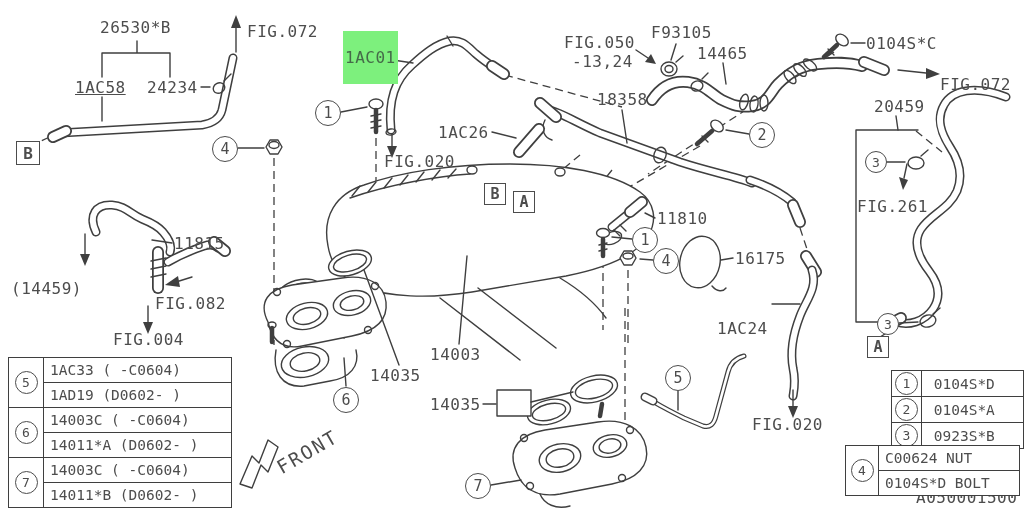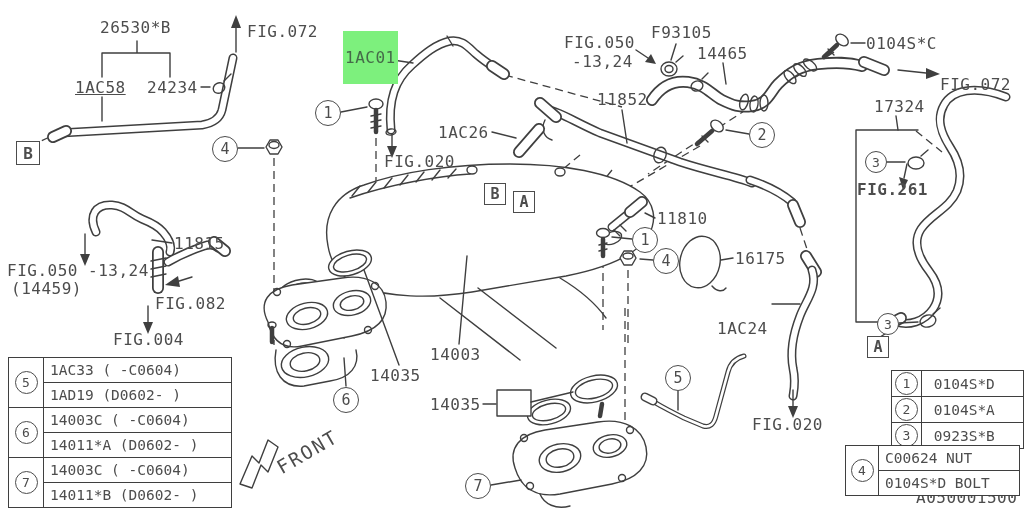--- a/index.html
+++ b/index.html
@@ -309,30 +309,29 @@
   <div class="lbl" style="left:247px;top:23px;">FIG.072</div>
   <div class="lbl" style="left:75px;top:79px;text-decoration:underline;">1AC58</div>
   <div class="lbl" style="left:147px;top:79px;">24234</div>
   <div class="lbl" style="left:343px;top:49px;"><span class="hl">1AC01</span></div>
   <div class="lbl" style="left:564px;top:34px;">FIG.050</div>
   <div class="lbl" style="left:572px;top:53px;">-13,24</div>
   <div class="lbl" style="left:651px;top:24px;">F93105</div>
   <div class="lbl" style="left:697px;top:45px;">14465</div>
   <div class="lbl" style="left:866px;top:35px;">0104S*C</div>
   <div class="lbl" style="left:940px;top:76px;">FIG.072</div>
-  <div class="lbl" style="left:597px;top:91px;">11852</div>
-  <div class="lbl" style="left:874px;top:98px;">17324</div>
+  <div class="lbl" style="left:597px;top:91px;">18358</div>
+  <div class="lbl" style="left:874px;top:98px;">20459</div>
   <div class="lbl" style="left:438px;top:124px;">1AC26</div>
   <div class="lbl" style="left:384px;top:153px;">FIG.020</div>
-  <div class="lbl" style="left:857px;top:181px;font-weight:bold;">FIG.261</div>
+  <div class="lbl" style="left:857px;top:198px;">FIG.261</div>
   <div class="lbl" style="left:657px;top:210px;">11810</div>
   <div class="lbl" style="left:735px;top:250px;">16175</div>
   <div class="lbl" style="left:717px;top:296px;margin-top:24px;">1AC24</div>
   <div class="lbl" style="left:174px;top:235px;">11815</div>
-  <div class="lbl" style="left:7px;top:262px;">FIG.050 -13,24</div>
   <div class="lbl" style="left:11px;top:280px;">(14459)</div>
   <div class="lbl" style="left:155px;top:295px;">FIG.082</div>
   <div class="lbl" style="left:113px;top:331px;">FIG.004</div>
   <div class="lbl" style="left:430px;top:346px;">14003</div>
   <div class="lbl" style="left:370px;top:367px;">14035</div>
   <div class="lbl" style="left:430px;top:396px;">14035</div>
   <div class="lbl" style="left:752px;top:416px;">FIG.020</div>
   <div class="lbl" style="left:916px;top:489px;">A050001500</div>
 
   <div class="callout" style="left:315px;top:100px;">1</div>

